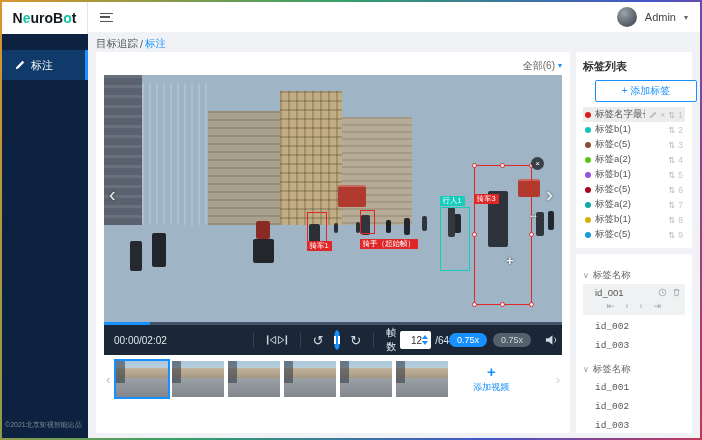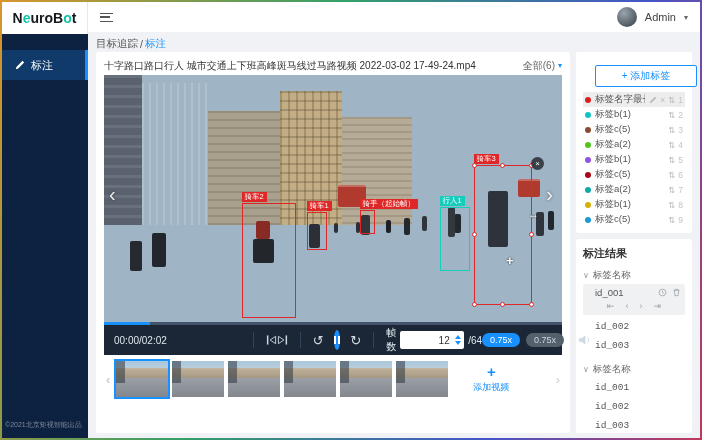--- a/index.html
+++ b/index.html
@@ -71,39 +71,39 @@
   .bus{border-radius:2px;background:#b13a2e;background-image:linear-gradient(rgba(255,255,255,.25) 0 2px,transparent 2px);}
   .ped,.cyc{border-radius:2px;}
 
   .vid-chev{position:absolute;top:108px;color:rgba(255,255,255,.9);font-size:20px;z-index:7;cursor:pointer;
     text-shadow:0 0 3px rgba(0,0,0,.5);}
   .abox{position:absolute;z-index:5;}
   .abox.red{border:1.5px solid #e02727;}
   .abox.teal{border:1.5px solid #14cdbb;}
   .abox-label{position:absolute;top:-12px;left:-1.5px;color:#fff;font-size:7.5px;line-height:10px;
     padding:0 3px;white-space:nowrap;}
-  .lbl-red{background:#e02727;}
+  .lbl-red{background:#e02727;margin-top:40px;}
   .lbl-teal{background:#14cdbb;}
   .h{position:absolute;width:5px;height:5px;background:#fff;border:1px solid #e02727;border-radius:50%;}
   .del-btn{position:absolute;top:-9px;right:-13px;width:13px;height:13px;border-radius:50%;background:rgba(40,44,50,.85);
     color:#fff;font-size:8px;line-height:13px;text-align:center;cursor:pointer;}
   .cursor-glyph{position:absolute;z-index:9;color:#fff;font-weight:bold;text-shadow:0 0 2px #000;}
 
   
   .controls{height:33px;background:#1b2736;position:relative;display:flex;align-items:center;
     color:#dfe7ee;font-size:10px;padding:3px 10px 0;flex:none;}
   .progress{position:absolute;top:0;left:0;right:0;height:3px;background:#43536a;}
   .fill{height:100%;background:#1890ff;}
   .vsep{width:1px;height:16px;background:#31425a;margin:0 12px;flex:none;}
   .ctrl-ic{color:#cfd9e2;font-size:13px;cursor:pointer;line-height:1;}
   .pause-btn{width:20px;height:20px;border-radius:50%;background:#1890ff;display:flex;align-items:center;
     justify-content:center;gap:2.5px;margin:0 10px;cursor:pointer;}
   .pause-btn i{width:2px;height:8px;background:#fff;display:block;}
   .num-box{display:flex;align-items:center;background:#fff;border-radius:2px;height:18px;padding:0 3px 0 0;margin:0 4px;}
-  .num-box input{width:22px;border:none;outline:none;font-size:10px;color:#333;text-align:center;padding:0;background:transparent;margin-left:33px;}
+  .num-box input{width:22px;border:none;outline:none;font-size:10px;color:#333;text-align:right;padding:0;background:transparent;}
   .spin{display:flex;flex-direction:column;gap:2px;}
   .spin i{display:block;width:0;height:0;border-left:3px solid transparent;border-right:3px solid transparent;cursor:pointer;}
   .spin .up{border-bottom:4px solid #1890ff;}
   .spin .dn{border-top:4px solid #1890ff;}
   .speed-group{margin-left:auto;display:flex;gap:6px;align-items:center;}
   .pill{border-radius:9px;padding:2px 8px;font-size:9px;cursor:pointer;}
   .pill.active{background:#1890ff;color:#fff;}
   .pill.idle{background:#55606d;color:#cfd6dd;}
   .vol{margin-left:14px;cursor:pointer;display:flex;}
 
@@ -184,21 +184,20 @@
         <span>目标追踪</span>
         <span>/</span>
         <span class="bc-current">标注</span>
       </div>
 
       <div class="body-row">
 
         <div class="card left-card">
 
           <div class="title-row">
-            <span class="vtitle">十字路口路口行人 城市交通上下班高峰斑马线过马路视频 2022-03-02 17-49-24.mp4</span>
             <span class="filter">
               <span>全部(6)</span>
               <span class="filter-caret">▾</span>
             </span>
           </div>
 
           <div class="video">
             <div class="scene">
               <div class="sky"></div>
               <div class="b1"></div>
@@ -225,23 +224,20 @@
               <span class="ped" style="left:344px;top:132px;width:7px;height:30px;background:#33373e;"></span>
               <span class="ped" style="left:432px;top:137px;width:8px;height:24px;background:#30353d;"></span>
               <span class="ped" style="left:444px;top:136px;width:6px;height:19px;background:#23272e;"></span>
               <span class="ped" style="left:252px;top:147px;width:4px;height:11px;background:#2b3038;"></span>
               <span class="ped" style="left:230px;top:148px;width:4px;height:10px;background:#2b3038;"></span>
             </div>
 
             <span class="vid-chev" style="left:5px;">‹</span>
             <span class="vid-chev" style="right:9px;">›</span>
 
-            <div class="abox red" style="left:138px;top:128px;width:54px;height:115px;">
-              <span class="abox-label lbl-red">骑车2</span>
-            </div>
             <div class="abox red" style="left:203px;top:137px;width:20px;height:38px;">
               <span class="abox-label lbl-red">骑车1</span>
             </div>
             <div class="abox red" style="left:256px;top:135px;width:15px;height:24px;">
               <span class="abox-label lbl-red">骑手（起始帧）</span>
             </div>
             <div class="abox teal" style="left:336px;top:132px;width:30px;height:64px;">
               <span class="abox-label lbl-teal">行人1</span>
             </div>
             <div class="abox red" style="left:370px;top:90px;width:58px;height:140px;">
@@ -331,20 +327,21 @@
             <span class="add-video">
               <span class="add-plus">+</span>
               <span class="add-lbl">添加视频</span>
             </span>
             <span class="strip-chev strip-end">›</span>
           </div>
         </div>
 
         <div class="right-col">
           <div class="card tag-card">
+            <div class="panel-title">标签列表</div>
             <button class="add-tag">+ 添加标签</button>
 
             <div class="tag-row sel">
               <span class="dot" style="background-color: rgb(216, 30, 30);"></span>
               <span class="tag-name">标签名字最长数...</span>
               <span class="tag-actions">
                 <span>
                       <svg width="8" height="8" viewBox="0 0 12 12">
                         <path d="M1 11l2.8-.7L11 3 9 1 1.7 8.3z" fill="#b6bcc2"></path>
                       </svg>
@@ -414,21 +411,20 @@
               <span class="dot" style="background-color: rgb(26, 155, 215);"></span>
               <span class="tag-name">标签c(5)</span>
               <span class="tag-actions">
                     <span>⇅</span>
                     <span class="order">9</span>
                   </span>
             </div>
           </div>
 
           <div class="card res-card">
-            <div class="panel-title">标注结果</div>
 
             <div class="grp-head">
               <span class="grp-caret">∨</span>
               <span>标签名称</span>
             </div>
             <div class="res-sel">
               <div class="res-sel-top">
                 <span>id_001</span>
                 <span class="res-icons">
                   <span>

